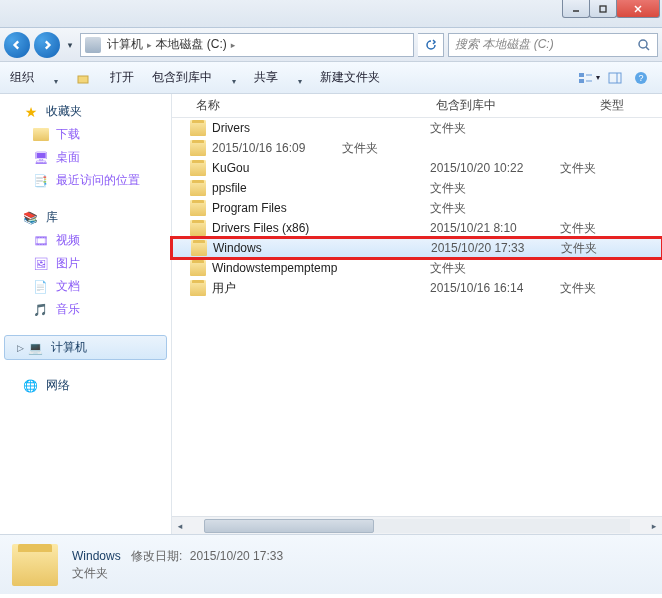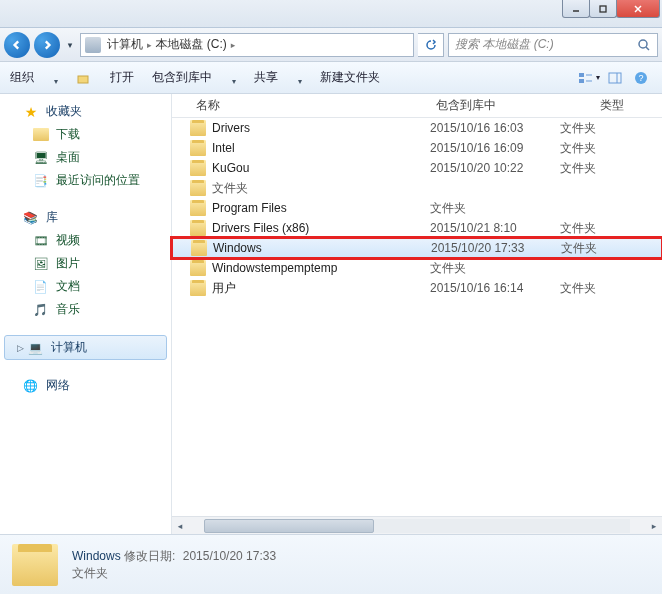--- a/index.html
+++ b/index.html
@@ -32,21 +32,21 @@
 .toolbar .spacer { flex:1; }
 .toolbar .ricon { width:22px; height:22px; display:flex; align-items:center; justify-content:center; margin-left:4px; border-radius:3px; }
 
 
 .main { display:flex; height: 440px; }
 .sidebar { width: 172px; background:#fff; border-right:1px solid #e0e6ec; overflow-y:auto; padding:6px 0; font-size:12px; }
 .side-group { margin-bottom:14px; }
 .side-head { display:flex; align-items:center; padding:3px 12px; color:#1a3f66; font-size:12px; }
 .side-head .tri { width:10px; font-size:9px; color:#fff; }
 .side-head .icon { width:18px; height:16px; margin-right:6px; display:flex; align-items:center; justify-content:center; }
-.side-item { display:flex; align-items:center; padding:3px 12px 3px 32px; color:#14532d; }
+.side-item { display:flex; align-items:center; padding:3px 12px 3px 32px; color:#8b5cf6; }
 .side-item .icon { width:18px; height:16px; margin-right:6px; display:flex; align-items:center; justify-content:center; }
 
 .filepane { flex:1; background:#fff; font-size:12px; position:relative; }
 .col-headers { display:flex; height:24px; align-items:center; border-bottom:1px solid #e3e7ec; color:#444; padding-left:18px; }
 .col-headers div { padding:0 6px; }
 .col-name { width:240px; }
 .col-date { width:130px; }
 .col-type { width:70px;text-align:right; }
 .row { display:flex; align-items:center; height:20px; padding-left:18px; }
 .row.selected { background: linear-gradient(#e8f2fd,#d2e7fb); border:1px solid #7db3e6; }
@@ -60,21 +60,21 @@
 .hscroll { height:18px; background:#f0f2f5; border-top:1px solid #dde2e8; display:flex; align-items:center; }
 .hscroll .track { flex:1; height:14px; background:#e9edf1; margin:0 16px; position:relative; }
 .hscroll .thumb { position:absolute; left:0; width:40%; height:100%; background:linear-gradient(#d5dde6,#bdc9d6); border:1px solid #a9b7c6; border-radius:2px; }
 .hscroll .arr { width:16px; height:16px; display:flex; align-items:center; justify-content:center; font-size:9px; color:#567; }
 
 
 .details { height:60px; background:linear-gradient(#f3f8fd,#e8f0f8); border-top:1px solid #cfd9e4; display:flex; align-items:center; padding:6px 12px; font-size:12px; color:#333; }
 .details .big-icon { width:46px; height:42px; background:linear-gradient(#fce9a8,#e9c565); border-radius:2px; margin-right:14px; position:relative; }
 .details .big-icon::before { content:""; position:absolute; top:0; left:6px; right:6px; height:8px; background:#e7c15a; border-radius:2px 2px 0 0; }
 .details .line1 { color:#1a3f66; }
-.details .meta { color:#666; margin-left:0; }
+.details .meta { color:#666; margin-left:7px; }
 .details .line2 { color:#666; }
 
 
 .star { color:#f4b400; font-size:14px; }
 .folder-mini { width:16px; height:13px; background:linear-gradient(#fce9a8,#e9c565); border-radius:1px; display:inline-block; }
 </style>
 </head>
 <body>
 
 <div class="titlebar">
@@ -247,37 +247,36 @@
   <div class="filepane">
     <div class="col-headers">
       <div class="col-name">名称</div>
       <div class="col-date">包含到库中</div>
       <div class="col-type">类型</div>
     </div>
     <div id="file-rows">
         <div class="row">
           <span class="ficon"></span>
           <span class="nm">Drivers</span>
-          <span class="dt">2015/10/16 16:03</span>
-          <span class="tp">文件夹</span>
-        </div>
-        <div class="row">
-          <span class="ficon"></span>
-          <span class="nm">Intel</span>
+          <span class="tp">文件夹</span>
+        </div>
+        <div class="row">
+          <span class="ficon"></span>
           <span class="dt">2015/10/16 16:09</span>
           <span class="tp">文件夹</span>
         </div>
         <div class="row">
           <span class="ficon"></span>
           <span class="nm">KuGou</span>
           <span class="dt">2015/10/20 10:22</span>
           <span class="tp">文件夹</span>
         </div>
         <div class="row">
           <span class="ficon"></span>
+          <span class="nm">ppsfile</span>
           <span class="tp">文件夹</span>
         </div>
         <div class="row">
           <span class="ficon"></span>
           <span class="nm">Program Files</span>
           <span class="tp">文件夹</span>
         </div>
         <div class="row">
           <span class="ficon"></span>
           <span class="nm">Drivers Files (x86)</span>

